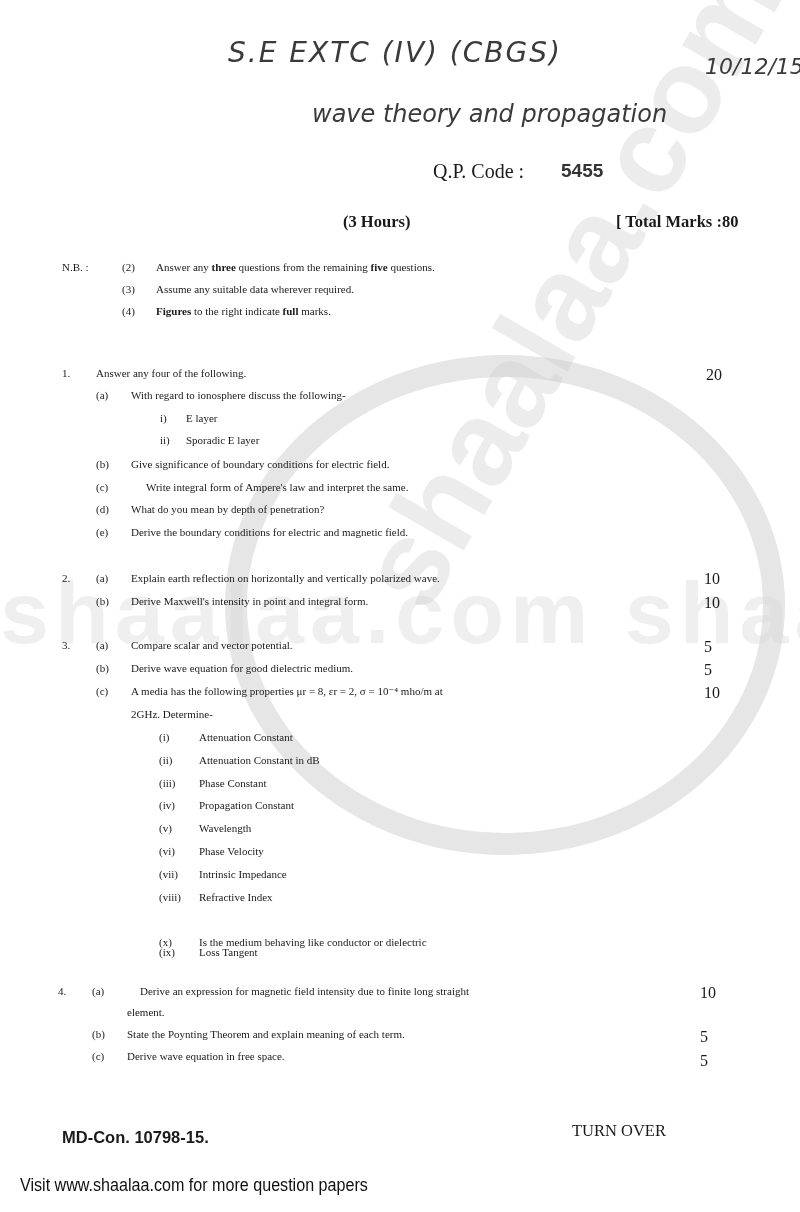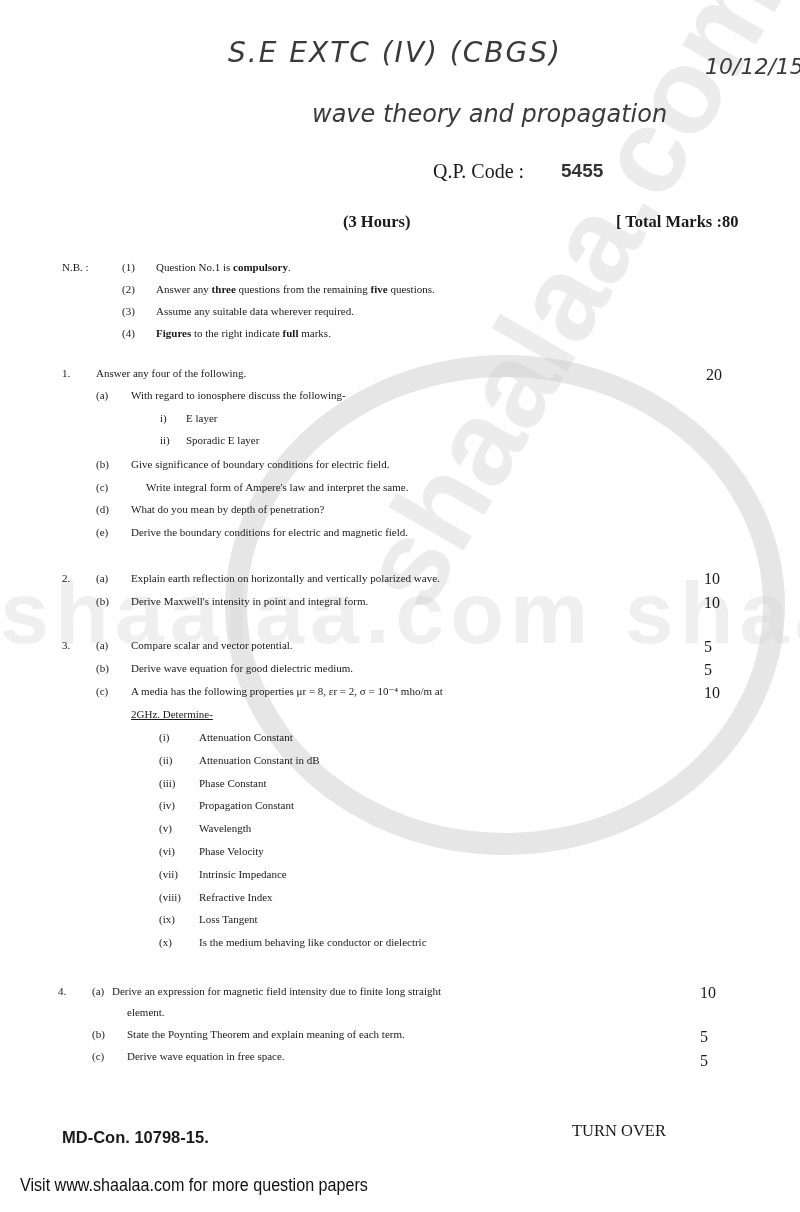--- a/index.html
+++ b/index.html
@@ -41,23 +41,20 @@
 <div class="abs hand" style="left:312px;top:100px;font-size:24px;">wave theory and propagation</div>
 
 <div class="abs" style="left:433px;top:160px;font-size:20px;">Q.P. Code :</div>
 <div class="abs sans-bold" style="left:561px;top:160px;font-size:19px;color:#333;">5455</div>
 <div class="abs" style="left:343px;top:212px;font-size:16.5px;font-weight:bold;">(3 Hours)</div>
 <div class="abs" style="left:592px;top:212px;font-size:16.5px;font-weight:bold;margin-left:24px;">[ Total Marks :80</div>
 
 <div class="abs line" style="left:62px;top:256px;">N.B. :</div>
 <div class="abs" style="left:122px;top:256px;">
   <div class="line">
-    <span style="display:inline-block;width:34px;">(1)</span><span>Question No.1 is </span><b class="heavy">compulsory</b><span>.</span>
-  </div>
-  <div class="line">
     <span style="display:inline-block;width:34px;">(2)</span><span>Answer any </span><b class="heavy">three</b><span> questions from the remaining </span><b class="heavy">five</b><span> questions.</span>
   </div>
   <div class="line">
     <span style="display:inline-block;width:34px;">(3)</span><span>Assume any suitable data wherever required.</span>
   </div>
   <div class="line">
     <span style="display:inline-block;width:34px;">(4)</span><b class="heavy">Figures</b><span> to the right indicate </span><b class="heavy">full</b><span> marks.</span>
   </div>
 </div>
 
@@ -92,38 +89,38 @@
 <div class="abs line" style="left:62px;top:634px;">3.</div>
 <div class="abs line" style="left:96px;top:634px;">(a)</div>
 <div class="abs line" style="left:131px;top:634px;">Compare scalar and vector potential.</div>
 <div class="marks" style="left:672px;top:638px;">5</div>
 <div class="abs line" style="left:96px;top:657px;">(b)</div>
 <div class="abs line" style="left:131px;top:657px;">Derive wave equation for good dielectric medium.</div>
 <div class="marks" style="left:672px;top:661px;">5</div>
 <div class="abs line" style="left:96px;top:680px;">(c)</div>
 <div class="abs line" style="left:131px;top:680px;">A media has the following properties μr = 8, εr = 2, σ = 10⁻⁴ mho/m at</div>
 <div class="marks" style="left:680px;top:684px;">10</div>
-<div class="abs line" style="left:131px;top:703px;text-decoration:underline;">2GHz. Determine-</div>
+<div class="abs line" style="left:131px;top:703px;">2GHz. Determine-</div>
 
 <div class="abs" style="left:159px;top:726px;">
   <div class="line" style="height:22.8px;"><span style="display:inline-block;width:40px;">(i)</span><span>Attenuation Constant</span></div>
   <div class="line" style="height:22.8px;"><span style="display:inline-block;width:40px;">(ii)</span><span>Attenuation Constant in dB</span></div>
   <div class="line" style="height:22.8px;"><span style="display:inline-block;width:40px;">(iii)</span><span>Phase Constant</span></div>
   <div class="line" style="height:22.8px;"><span style="display:inline-block;width:40px;">(iv)</span><span>Propagation Constant</span></div>
   <div class="line" style="height:22.8px;"><span style="display:inline-block;width:40px;">(v)</span><span>Wavelength</span></div>
   <div class="line" style="height:22.8px;"><span style="display:inline-block;width:40px;">(vi)</span><span>Phase Velocity</span></div>
   <div class="line" style="height:22.8px;"><span style="display:inline-block;width:40px;">(vii)</span><span>Intrinsic Impedance</span></div>
   <div class="line" style="height:22.8px;"><span style="display:inline-block;width:40px;">(viii)</span><span>Refractive Index</span></div>
-  <div class="line" style="height:22.8px;"><span style="display:inline-block;width:40px;">(ix)</span><span>Loss Tangent</span></div>
+  <div class="line" style="height:22.8px;"><span style="display:inline-block;width:40px;margin-top:33px;">(ix)</span><span>Loss Tangent</span></div>
   <div class="line" style="height:22.8px;"><span style="display:inline-block;width:40px;">(x)</span><span>Is the medium behaving like conductor or dielectric</span></div>
 </div>
 
 <div class="abs line" style="left:58px;top:980px;">4.</div>
 <div class="abs line" style="left:92px;top:980px;">(a)</div>
-<div class="abs line" style="left:112px;top:980px;">Derive an expression for magnetic field intensity due to finite long straight</div>
+<div class="abs line" style="left:140px;top:980px;">Derive an expression for magnetic field intensity due to finite long straight</div>
 <div class="marks" style="left:676px;top:984px;">10</div>
 <div class="abs line" style="left:127px;top:1001px;">element.</div>
 <div class="abs line" style="left:92px;top:1023px;">(b)</div>
 <div class="abs line" style="left:127px;top:1023px;">State the Poynting Theorem and explain meaning of each term.</div>
 <div class="marks" style="left:668px;top:1028px;">5</div>
 <div class="abs line" style="left:92px;top:1045px;">(c)</div>
 <div class="abs line" style="left:127px;top:1045px;">Derive wave equation in free space.</div>
 <div class="marks" style="left:668px;top:1052px;">5</div>
 
 <div class="abs sans-bold" style="left:62px;top:1128px;font-size:16.5px;">MD-Con. 10798-15.</div>

